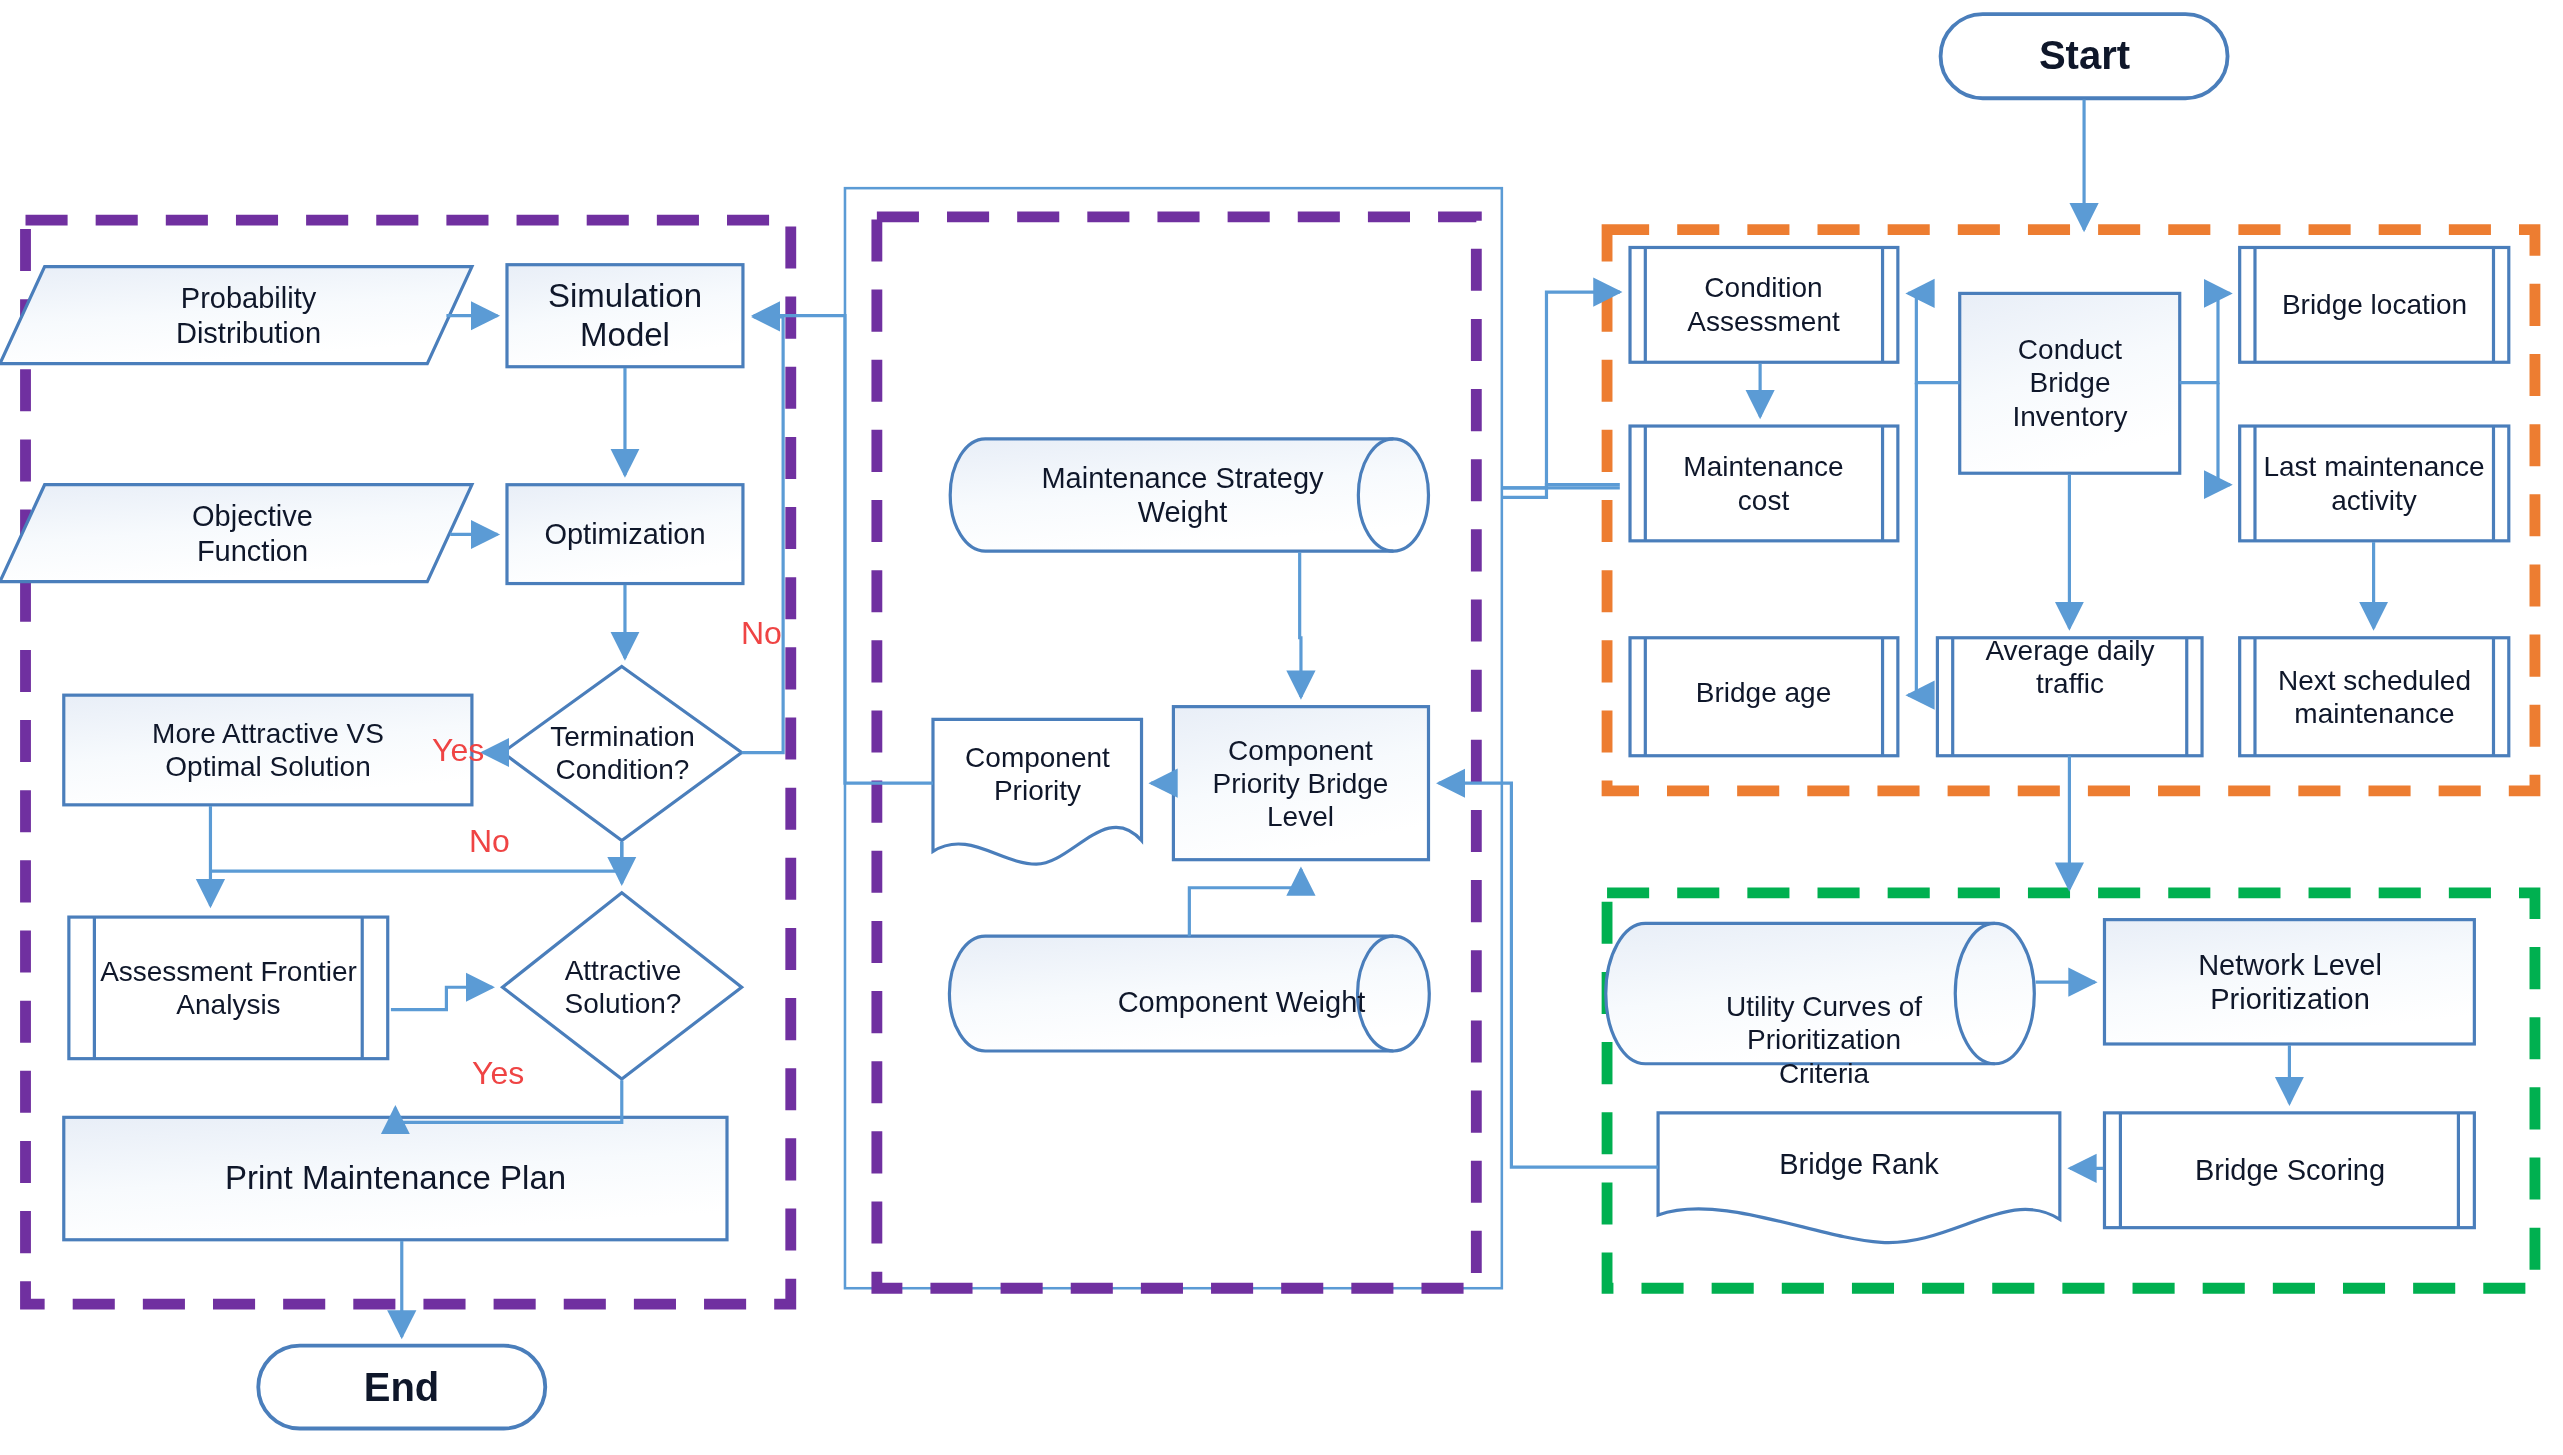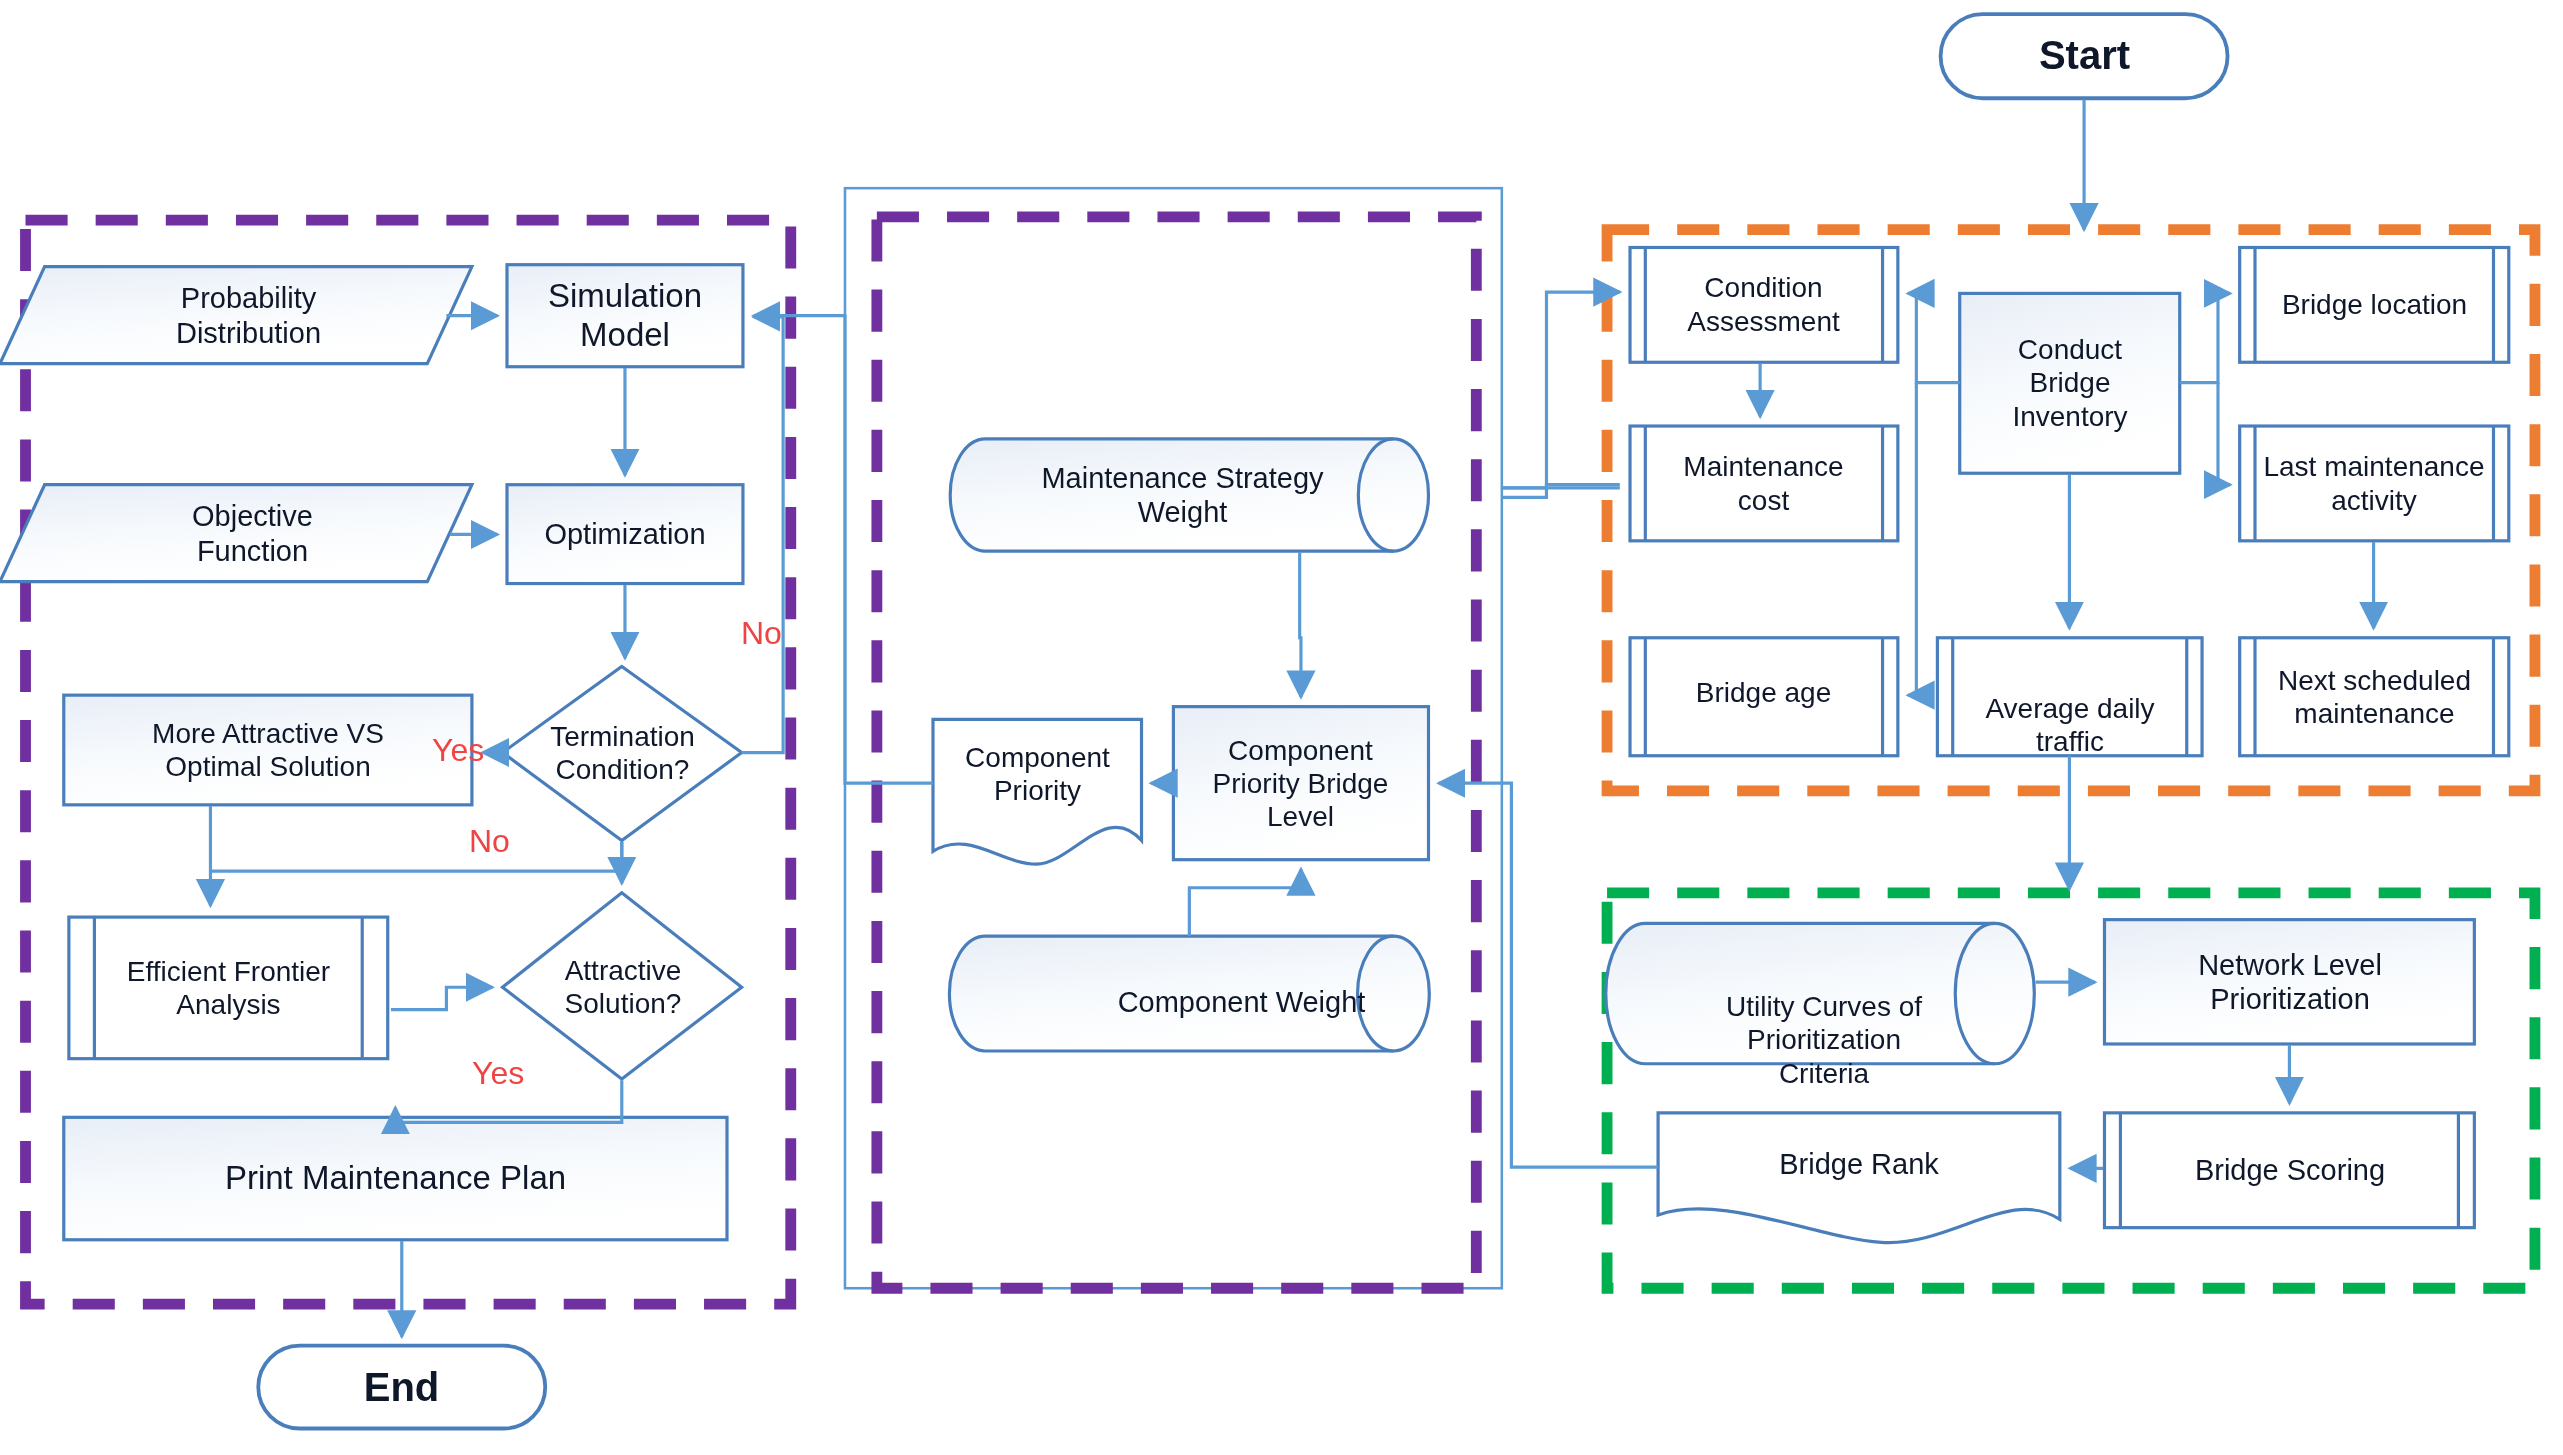--- a/index.html
+++ b/index.html
@@ -196,21 +196,21 @@
 Distribution</div>
 <div class="nodeText" style="left:507px;top:265px;width:236px;height:102px;font-size:33px;white-space:pre-line;">Simulation
 Model</div>
 <div class="nodeText" style="left:61px;top:485px;width:383px;height:97px;font-size:29px;white-space:pre-line;">Objective
 Function</div>
 <div class="nodeText" style="left:507px;top:485px;width:236px;height:99px;font-size:29px;">Optimization</div>
 <div class="nodeText" style="left:504px;top:705px;width:237px;height:96px;font-size:28px;white-space:pre-line;">Termination
 Condition?</div>
 <div class="nodeText" style="left:64px;top:695px;width:408px;height:110px;font-size:28px;white-space:pre-line;">More Attractive VS
 Optimal Solution</div>
-<div class="nodeText" style="left:97px;top:917px;width:263px;height:142px;font-size:28px;white-space:pre-line;">Efficient Frontier
+<div class="nodeText" style="left:97px;top:917px;width:263px;height:142px;font-size:28px;white-space:pre-line;">Assessment Frontier
 Analysis</div>
 <div class="nodeText" style="left:505px;top:939px;width:236px;height:96px;font-size:28px;white-space:pre-line;">Attractive
 Solution?</div>
 <div class="nodeText" style="left:64px;top:1117px;width:663px;height:122px;font-size:33px;">Print Maintenance Plan</div>
 
 <div class="nodeText" style="left:985px;top:439px;width:395px;height:112px;font-size:29px;white-space:pre-line;">Maintenance Strategy
 Weight</div>
 <div class="nodeText" style="left:933px;top:719px;width:209px;height:110px;font-size:28px;white-space:pre-line;">Component
 Priority</div>
 <div class="nodeText" style="left:1173px;top:707px;width:255px;height:153px;font-size:28px;white-space:pre-line;">Component
@@ -219,21 +219,21 @@
 <div class="nodeText" style="left:1044px;top:936px;width:395px;height:133px;font-size:29px;">Component  Weight</div>
 
 <div class="nodeText" style="left:1645px;top:247px;width:237px;height:115px;font-size:28px;white-space:pre-line;">Condition
 Assessment</div>
 <div class="nodeText" style="left:1645px;top:426px;width:237px;height:115px;font-size:28px;white-space:pre-line;">Maintenance
 cost</div>
 <div class="nodeText" style="left:1645px;top:638px;width:237px;height:110px;font-size:28px;">Bridge age</div>
 <div class="nodeText" style="left:1960px;top:293px;width:220px;height:180px;font-size:28px;white-space:pre-line;">Conduct
 Bridge
 Inventory</div>
-<div class="nodeText" style="left:1953px;top:666px;width:234px;height:118px;font-size:28px;white-space:pre-line;">Average daily
+<div class="nodeText" style="left:1953px;top:608px;width:234px;height:118px;font-size:28px;white-space:pre-line;">Average daily
 traffic</div>
 <div class="nodeText" style="left:2255px;top:247px;width:239px;height:115px;font-size:28px;">Bridge location</div>
 <div class="nodeText" style="left:2247px;top:426px;width:254px;height:115px;font-size:28px;white-space:pre-line;">Last maintenance
 activity</div>
 <div class="nodeText" style="left:2250px;top:638px;width:249px;height:118px;font-size:28px;white-space:pre-line;">Next scheduled
 maintenance</div>
 
 <div class="nodeText" style="left:1658px;top:970px;width:332px;height:140px;font-size:28px;white-space:pre-line;">Utility Curves of
 Prioritization
 Criteria</div>

